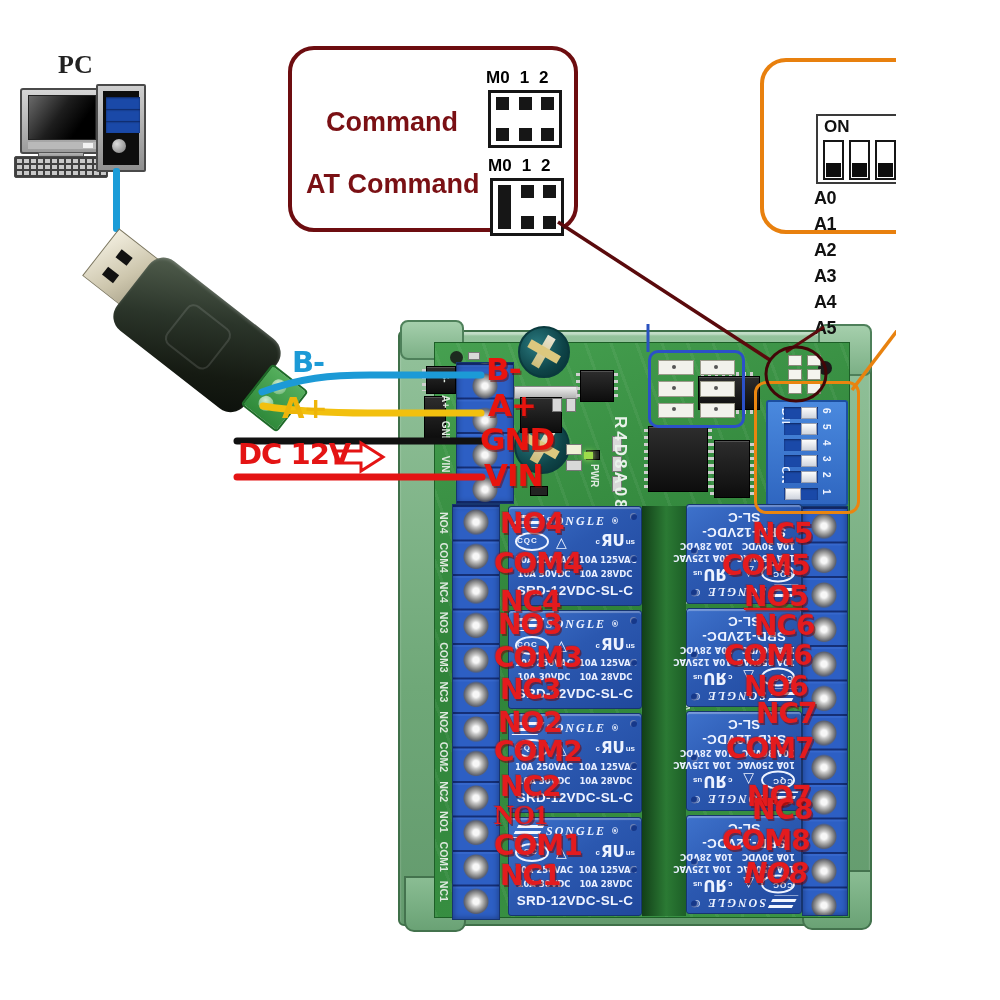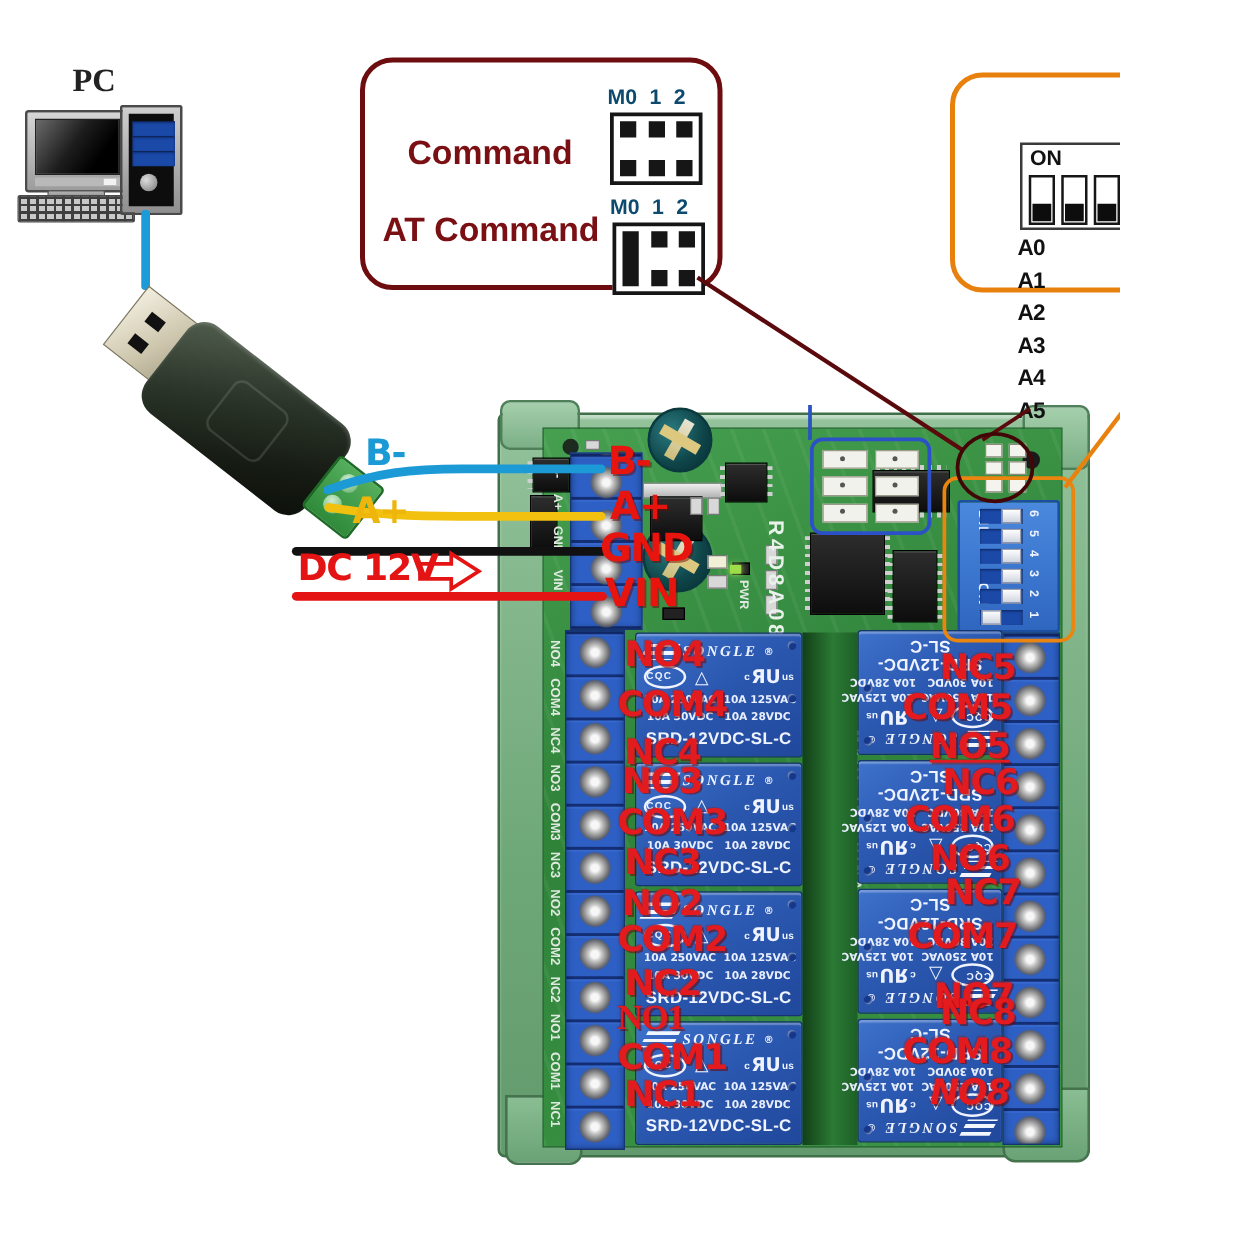--- a/index.html
+++ b/index.html
@@ -28,21 +28,21 @@
   .usb-body{position:absolute;left:46px;top:0;width:162px;height:88px;border-radius:18px;
     background:linear-gradient(150deg,#53604f 0%,#2b352a 40%,#151a12 75%,#0c100b);box-shadow:inset 0 2px 3px rgba(255,255,255,.18);}
   .usb-emboss{position:absolute;left:56px;top:20px;width:50px;height:46px;border-radius:9px;border:2px solid rgba(255,255,255,.12);}
   .adp-term{position:absolute;left:204px;top:20px;width:42px;height:48px;background:linear-gradient(#54ae5c,#2f8a3a);border:2px solid #1e6b28;border-radius:4px;}
   .adp-screw{position:absolute;width:15px;height:15px;border-radius:50%;background:radial-gradient(circle at 35% 35%,#cfeccf,#5fae68);}
   
   .callout{background:#fff;border-radius:26px;}
   .maroon-box{border:4px solid #6d0d10;}
   .orange-box{border:4px solid #e8800e;}
   .maroon-txt{font:bold 27px "Liberation Sans",sans-serif;color:#7a1014;line-height:1.1;}
-  .jh{display:flex;gap:10px;font:bold 17px "Liberation Sans",sans-serif;color:#0c4a6e;}
+  .jh{display:flex;gap:10px;font:bold 17px "Liberation Sans",sans-serif;color:#000000;}
   .jd{position:absolute;width:58px;height:44px;border:3px solid #161616;background:#fff;display:flex;justify-content:space-between;padding:4px 5px;}
   .jcol{display:flex;flex-direction:column;justify-content:space-between;}
   .jsq{width:13px;height:13px;background:#161616;}
   .jbar{width:13px;height:100%;background:#161616;}
   .addr-panel{position:absolute;border:2px solid #3a3a3a;background:#fff;}
   .on-lab{font:bold 17px "Liberation Sans",sans-serif;color:#111;}
   .dsw{width:17px;height:36px;border:2px solid #161616;background:#fff;position:relative;}
   .dsw::after{content:"";position:absolute;left:1px;right:1px;bottom:1px;height:14px;background:#0d0d0d;}
   .addr-labels{display:flex;gap:5px;font:bold 18px "Liberation Sans",sans-serif;color:#111;letter-spacing:-0.5px;}
   

